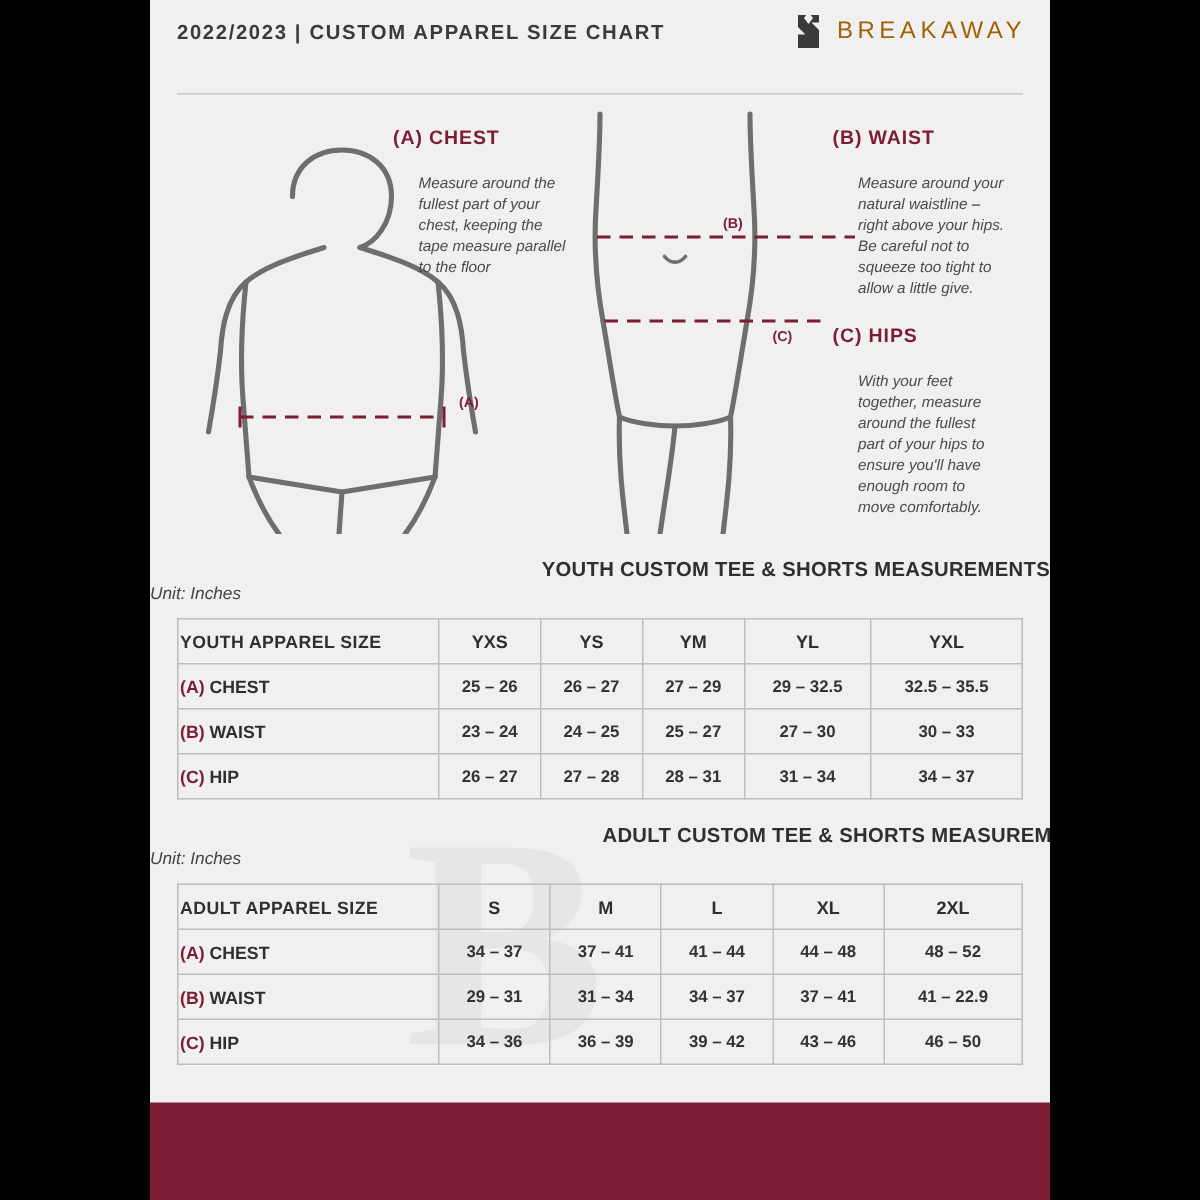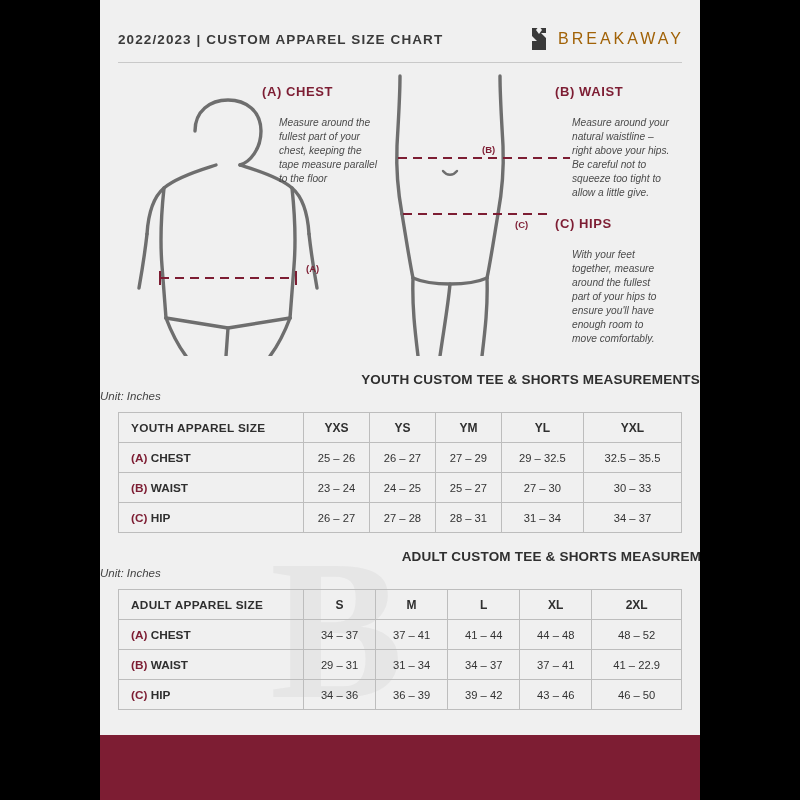--- a/index.html
+++ b/index.html
@@ -12,21 +12,21 @@
     background:#f0f0f0;overflow:hidden;
   }
   
   .watermark{
     position:absolute;left:170px;top:530px;font-size:200px;font-weight:bold;
     color:#e6e6e6;font-family:"Liberation Serif",serif;line-height:1;
     letter-spacing:-4px;user-select:none;
   }
   
   .header{
-    position:absolute;left:0;top:22px;width:600px;height:40px;
+    position:absolute;left:0;top:4px;width:600px;height:40px;
   }
   .header-title{
     position:absolute;left:18px;top:10px;
     font-size:13.5px;font-weight:bold;letter-spacing:1.1px;color:#3a3a3a;
     white-space:nowrap;
   }
   .brand{
     position:absolute;right:16px;top:4px;display:flex;align-items:center;gap:8px;
   }
   .brand-name{
@@ -60,25 +60,25 @@
   .sect-unit{
     position:absolute;width:496px;font-size:11.5px;font-style:italic;color:#444;
   }
   
   table{
     position:absolute;border-collapse:collapse;width:564px;left:18px;
     font-size:11.2px;color:#333;
   }
   th,td{
     border:1px solid #bdbdbd;padding:0;height:29px;text-align:center;vertical-align:middle;
-    font-weight:normal;
+    font-weight:bold;
   }
   thead th{font-weight:bold;font-size:12px;color:#2f2f2f;}
   th.rowhead,td.rowhead{
-    text-align:left;padding-left:12px;width:172px;font-weight:bold;font-size:11.8px;color:#2f2f2f;
+    text-align:left;padding-left:1px;width:172px;font-weight:bold;font-size:11.8px;color:#2f2f2f;
   }
   td.rowhead .tag{color:#7d1d33;}
   thead th.rowhead{letter-spacing:.3px;}
   
   .bottom-bar{
     position:absolute;left:100px;top:735px;width:600px;height:65px;background:#7d1d33;
   }
   .dash-label{
     position:absolute;font-size:9.5px;font-weight:bold;color:#7d1d33;
   }

